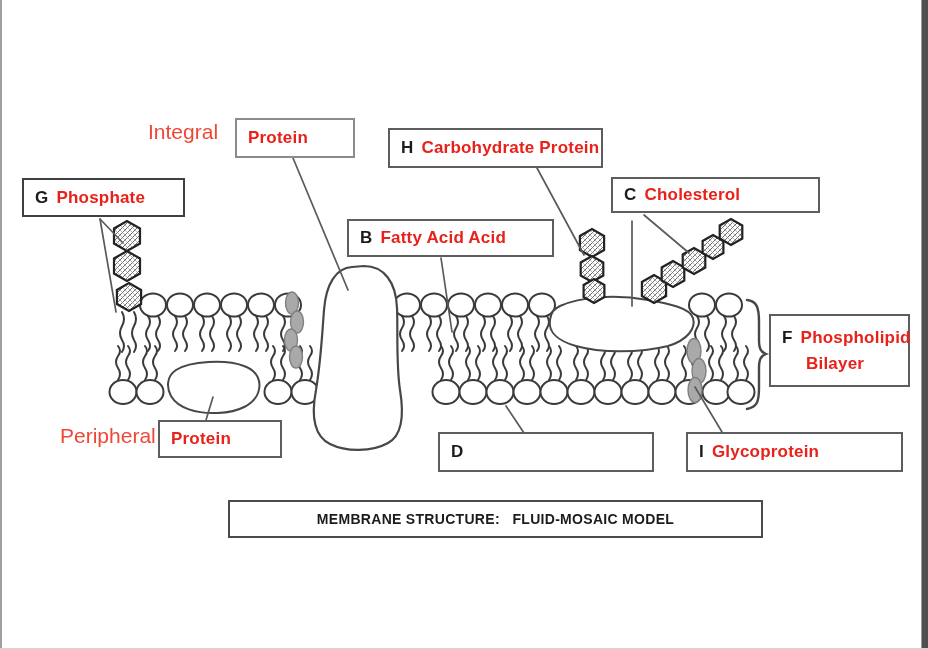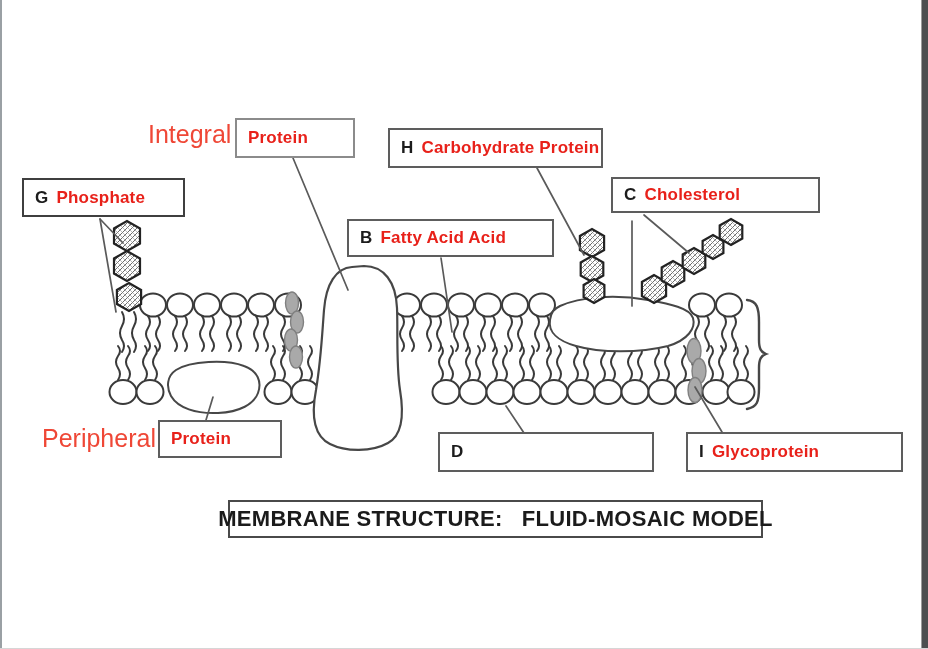--- a/index.html
+++ b/index.html
@@ -9,24 +9,24 @@
   .edge-left{position:absolute;left:0;top:0;width:2px;height:649px;background:#9aa0a4;}
   .edge-right{position:absolute;right:0;top:0;width:6px;height:649px;background:#4d4f50;border-left:1px solid #9c9c9c;}
   .edge-bottom{position:absolute;left:0;bottom:0;width:100%;height:1px;background:#d6d6d6;}
   svg{position:absolute;left:0;top:0;}
   
   .lbox{position:absolute;background:#fff;border:2px solid #5d5d5d;display:flex;
         align-items:center;padding-left:11px;box-sizing:border-box;
         font-weight:bold;font-size:17px;letter-spacing:.2px;white-space:pre;}
   .lbox .letter{color:#1c1c1c;margin-right:8px;}
   .lbox .red{color:#e8211a;}
-  .annot{position:absolute;font-size:25px;color:#ef4736;font-weight:normal;}
+  .annot{position:absolute;font-size:21px;color:#ef4736;font-weight:normal;}
   #f-box{flex-direction:column;align-items:flex-start;justify-content:center;line-height:1.5;}
   #f-box .line2{padding-left:24px;}
-  #title-box{justify-content:center;padding-left:0;font-size:22px;color:#1b1b1b;
+  #title-box{justify-content:center;padding-left:0;font-size:14px;color:#1b1b1b;
              letter-spacing:.3px;}
 </style>
 </head>
 <body>
 
 <div id="page">
   <div class="edge-left"></div>
   <div class="edge-right"></div>
   <div class="edge-bottom"></div>
 
@@ -194,22 +194,26 @@
   <div class="lbox" style="left:611px;top:177px;width:209px;height:36px">
     <span class="letter">C</span>
     <span class="red">Cholesterol</span>
   </div>
 
   <div class="lbox" style="left:347px;top:219px;width:207px;height:38px">
     <span class="letter">B</span>
     <span class="red">Fatty Acid Acid</span>
   </div>
 
-
-  <span class="annot" style="left:42px;top:424px">Peripheral</span>
+  <div class="lbox" id="f-box" style="left:769px;top:314px;width:141px;height:73px">
+    <span class="line1"><span class="letter">F</span><span class="red">Phospholipid</span></span>
+    <span class="red line2">Bilayer</span>
+  </div>
+
+  <span class="annot" style="left:60px;top:424px">Peripheral</span>
   <div class="lbox" style="left:158px;top:420px;width:124px;height:38px">
     <span class="red">Protein</span>
   </div>
 
   <div class="lbox" style="left:438px;top:432px;width:216px;height:40px">
     <span class="letter">D</span>
   </div>
 
   <div class="lbox" style="left:686px;top:432px;width:217px;height:40px">
     <span class="letter">I</span>

